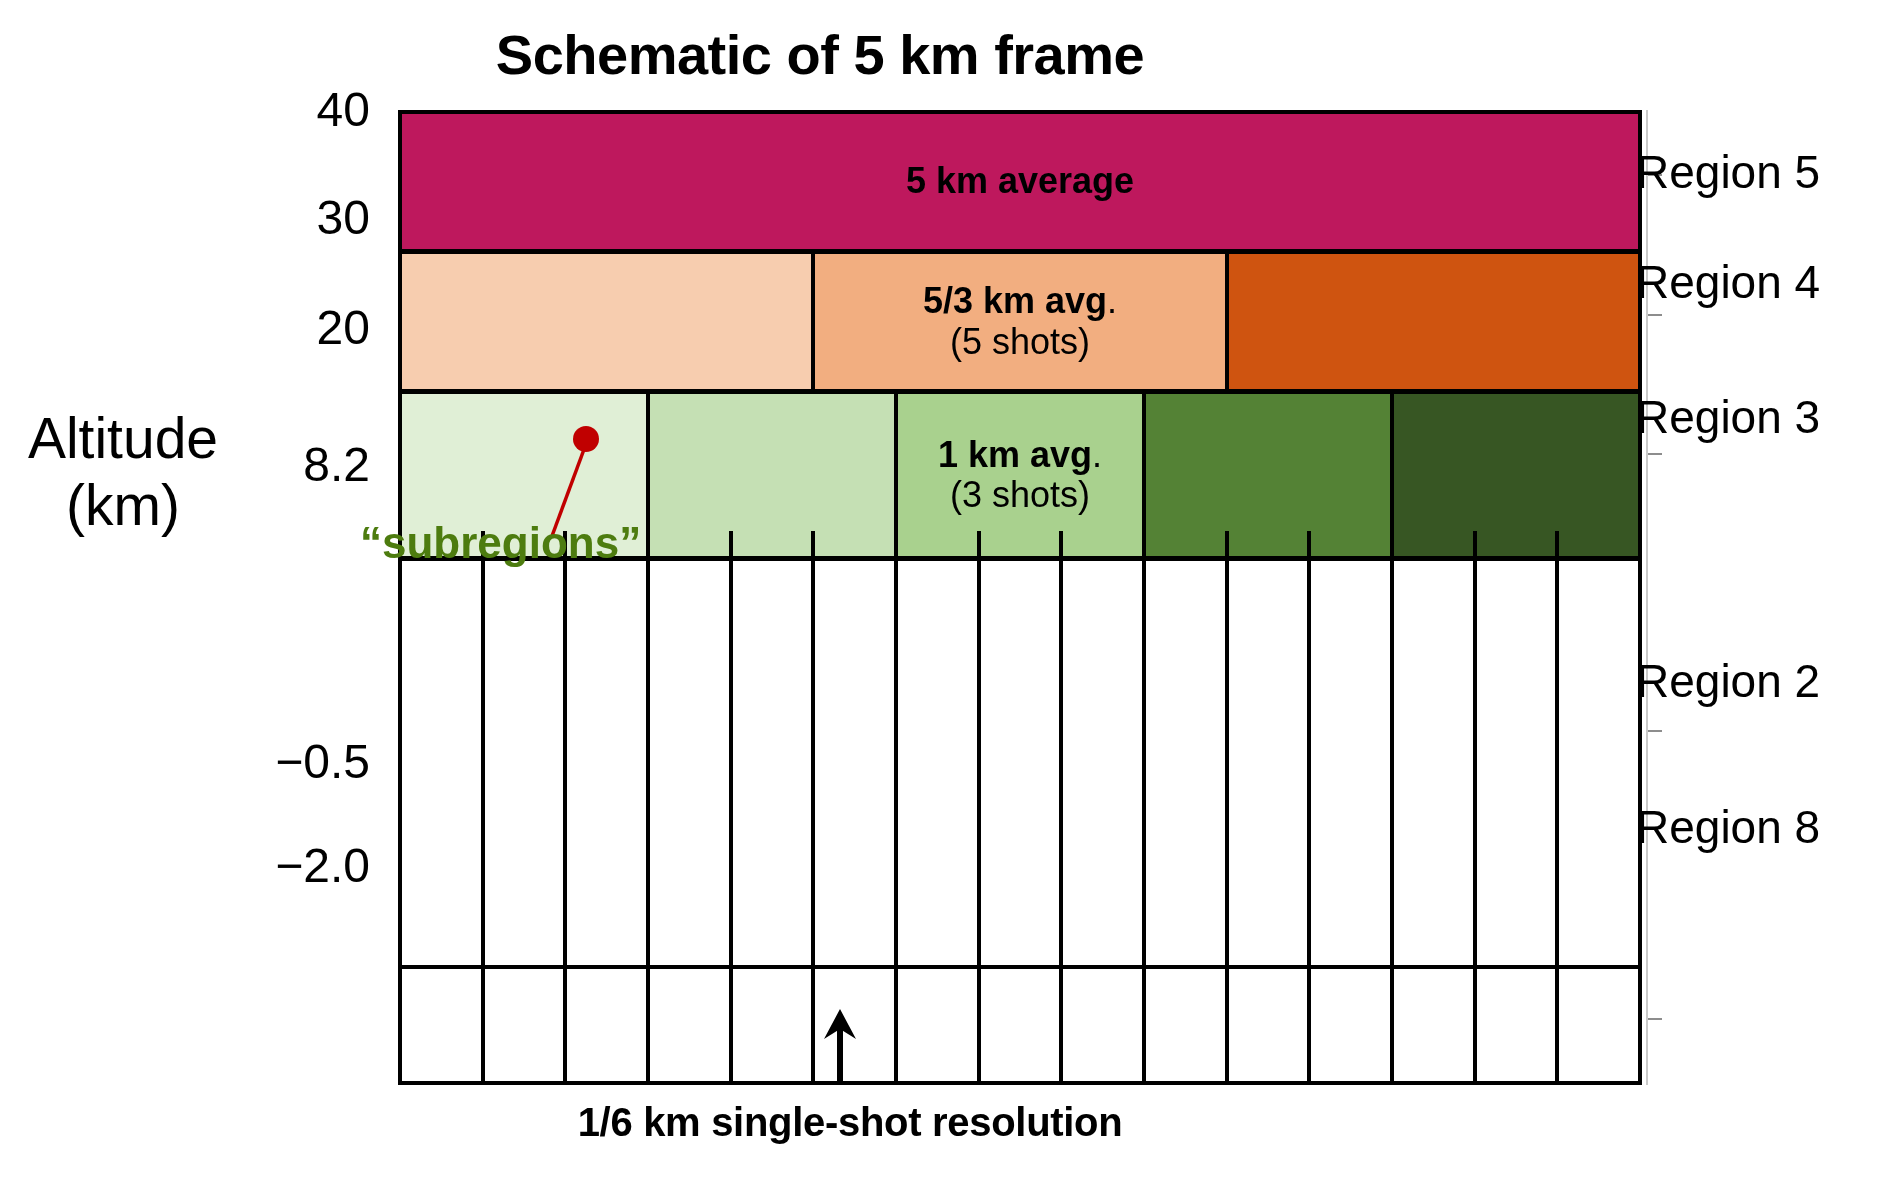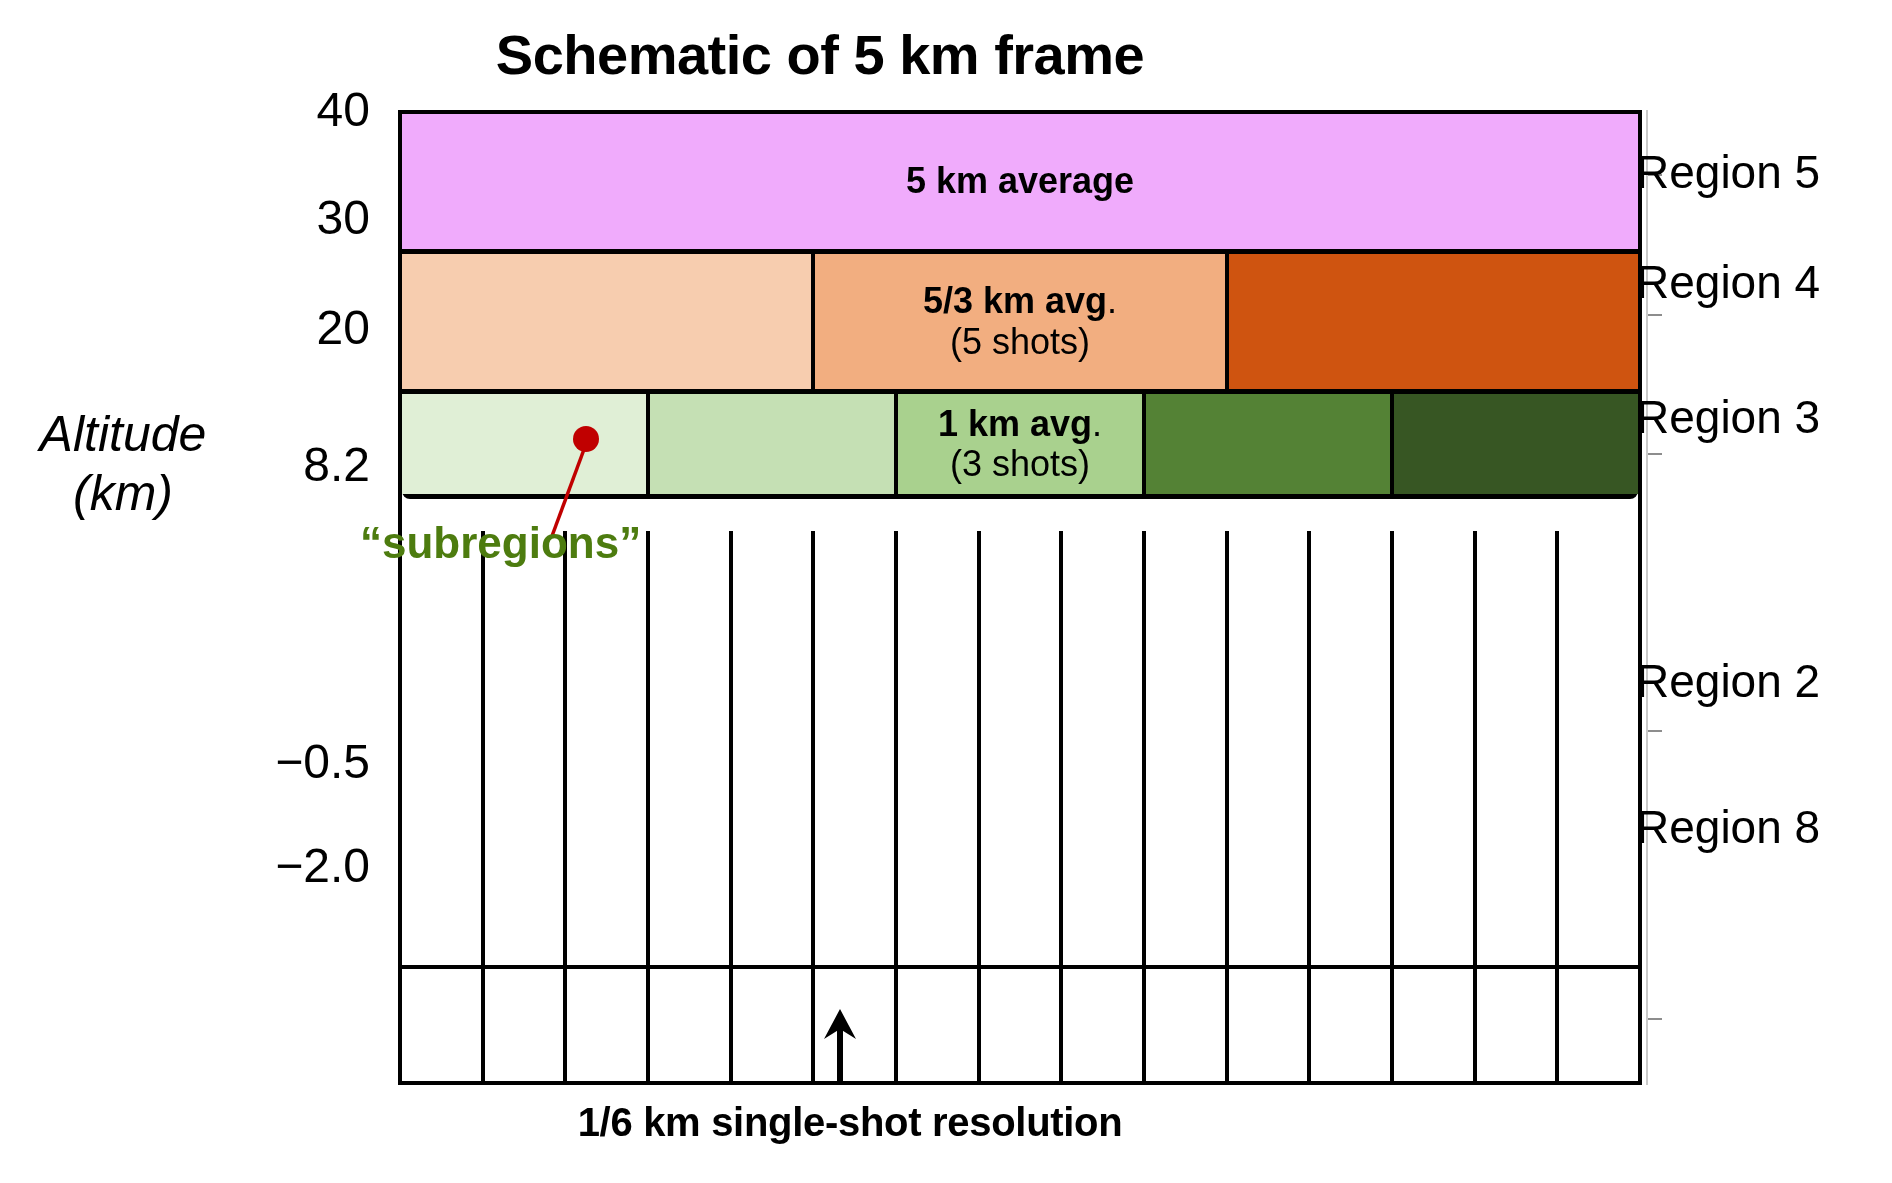--- a/index.html
+++ b/index.html
@@ -65,23 +65,22 @@
     height: 140px;
     border-bottom: 5px solid #000000;
   }
   #band-region4 {
     top: 140px;
     height: 140px;
     border-bottom: 5px solid #000000;
   }
   #band-region3 {
     top: 280px;
-    height: 105px;
+    height: 167px;
     border-bottom: 5px solid #000000;
-    border-radius: 8px;
   }
 
   
   #grid-region {
     position: absolute;
     left: 0;
     top: 417px;
     width: 100%;
     height: 551px;
     display: flex;
@@ -130,24 +129,23 @@
     font-size: 48px;
     font-weight: normal;
     white-space: nowrap;
   }
   #axis-title {
     position: absolute;
     left: 8px;
     top: 405px;
     width: 230px;
     text-align: center;
-    font-size: 50px;
+    font-size: 57px;
     line-height: 1.18;
     white-space: nowrap;
-    font-style: italic;
   }
 
   
   #region-axis {
     position: absolute;
     left: 1646px;
     top: 110px;
     width: 14px;
     height: 975px;
     border-left: 2px solid #c9c9c9;
@@ -229,21 +227,21 @@
 <div class="ytick-label" style="top:82px;">40</div>
 <div class="ytick-label" style="top:190px;">30</div>
 <div class="ytick-label" style="top:300px;">20</div>
 <div class="ytick-label" style="top:437px;">8.2</div>
 <div class="ytick-label" style="top:734px;">−0.5</div>
 <div class="ytick-label" style="top:838px;">−2.0</div>
 
 <div id="plot-area">
 
   <div class="band" id="band-region5">
-    <div class="cell" style="flex:1 1 0; background:#f0abfc;">
+    <div class="cell" style="flex:1 1 0; background:#be185d;">
       <div class="band-label">5 km average</div>
     </div>
   </div>
 
   <div class="band" id="band-region4">
     <div class="cell" style="flex:1 1 0; background:#f7cdaf;"></div>
     <div class="cell" style="flex:1 1 0; background:#f2ae80;">
       <div class="band-label"><span>5/3 km avg</span><span class="soft-dot">.</span></div>
       <div class="band-sub">(5 shots)</div>
     </div>

